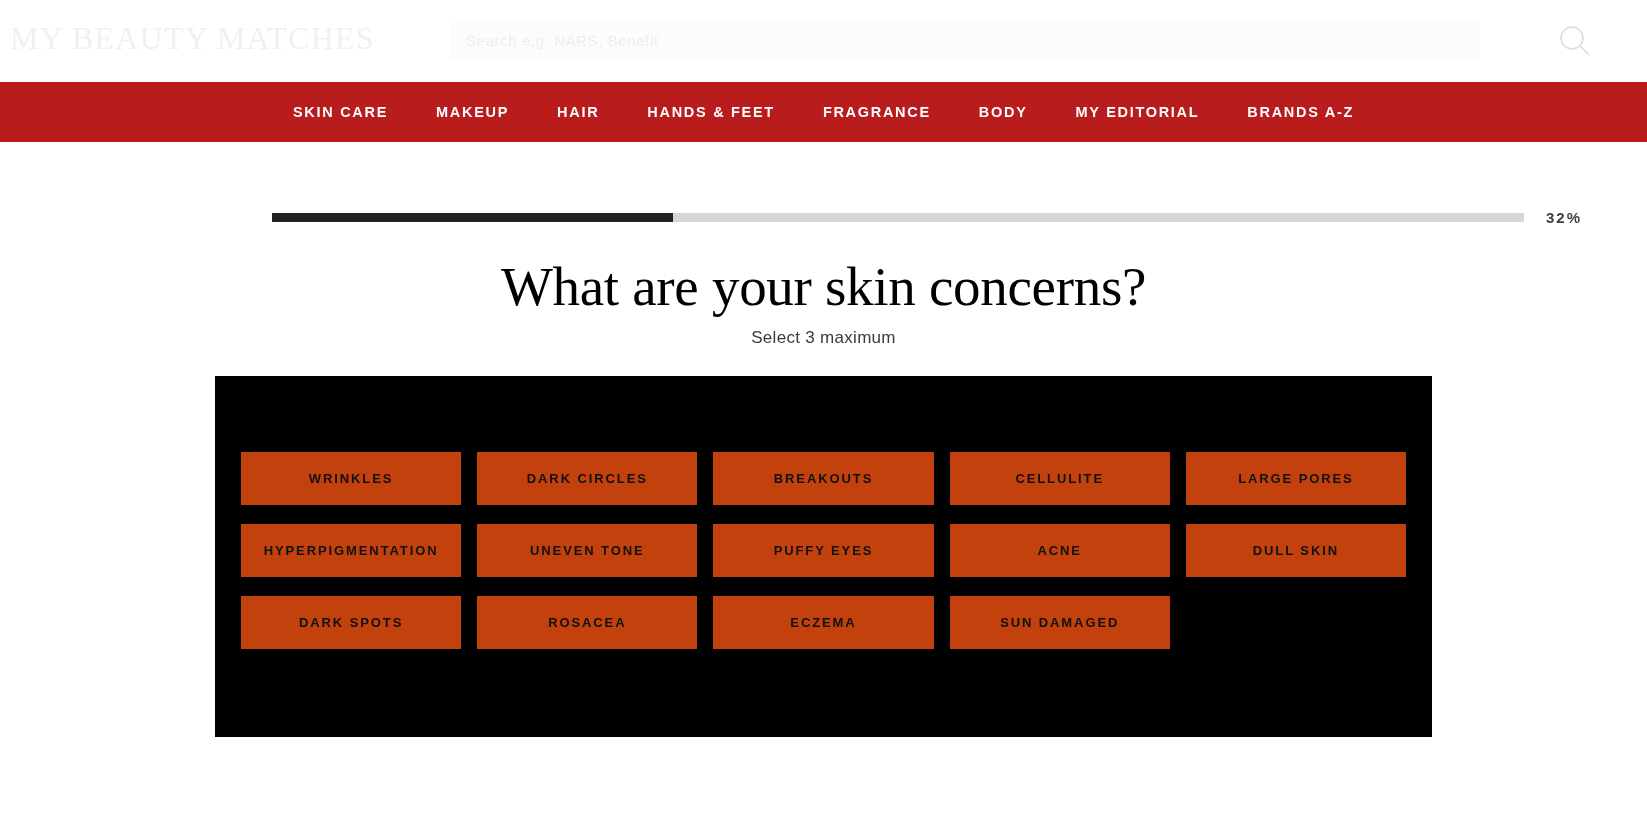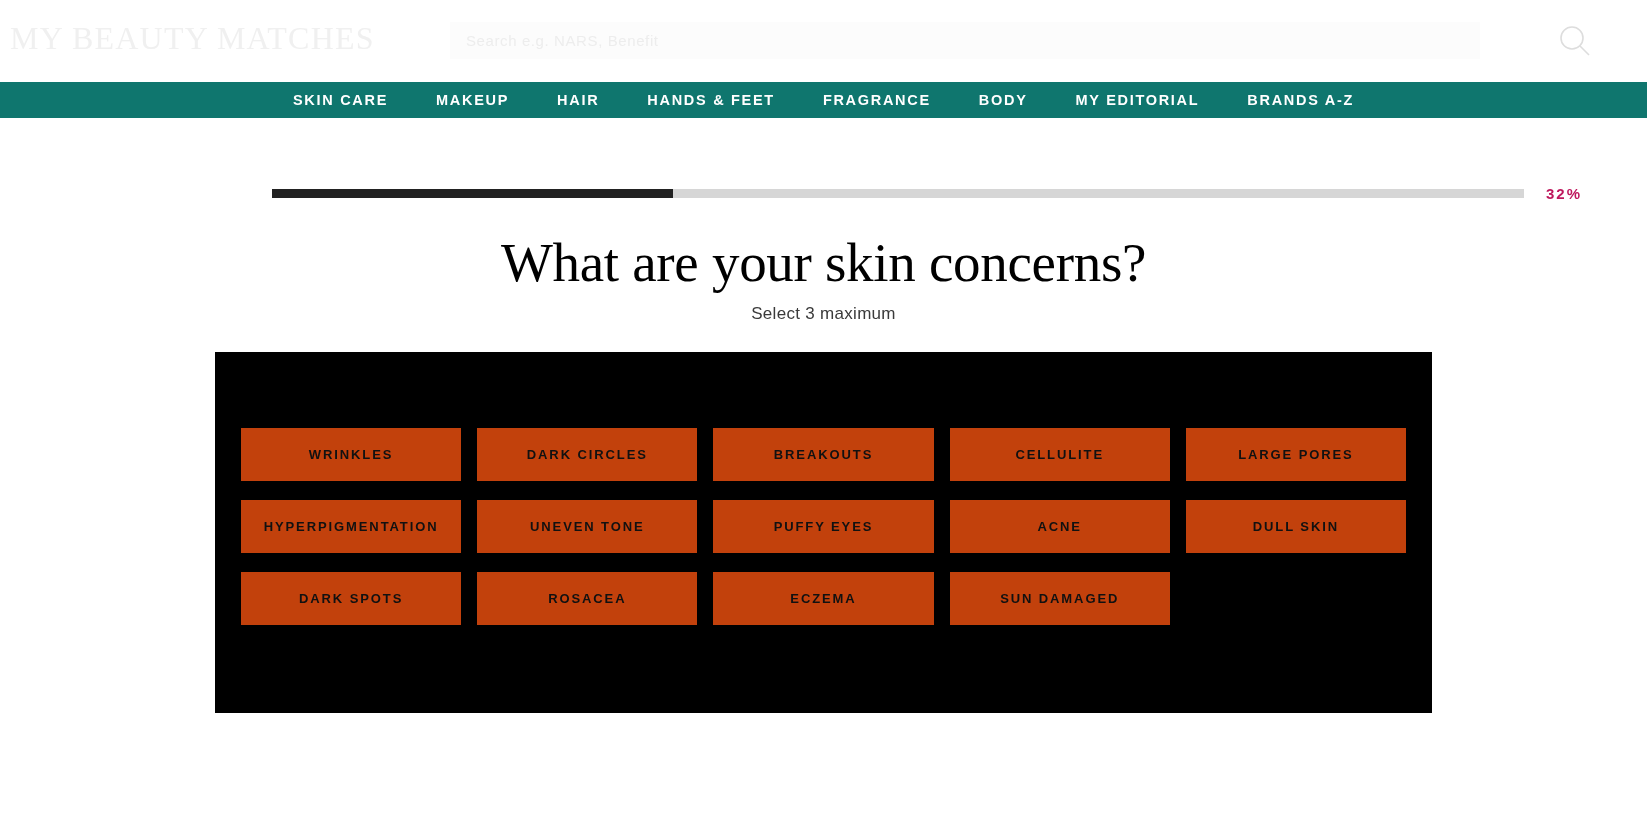--- a/index.html
+++ b/index.html
@@ -62,22 +62,22 @@
   .search-icon {
     position: absolute;
     left: 1556px;
     top: 22px;
     width: 38px;
     height: 38px;
   }
 
   
   .navbar {
-    height: 36px;
-    background: #0f766e;
+    height: 60px;
+    background: #b91c1c;
     display: flex;
     align-items: center;
     justify-content: center;
     gap: 0;
   }
   .nav-item {
     color: #ffffff;
     font-size: 14.5px;
     font-weight: bold;
     letter-spacing: 1.7px;
@@ -106,21 +106,21 @@
   .progress-fill {
     position: absolute;
     left: 0; top: 0; bottom: 0;
     background: #222222;
   }
   .progress-label {
     margin-left: 22px;
     font-size: 15px;
     font-weight: bold;
     letter-spacing: 2px;
-    color: #be185d;
+    color: #404040;
     white-space: nowrap;
   }
 
   
   .question-block {
     margin-top: 26px;
     text-align: center;
   }
   .step-number {
     font-size: 13px;

